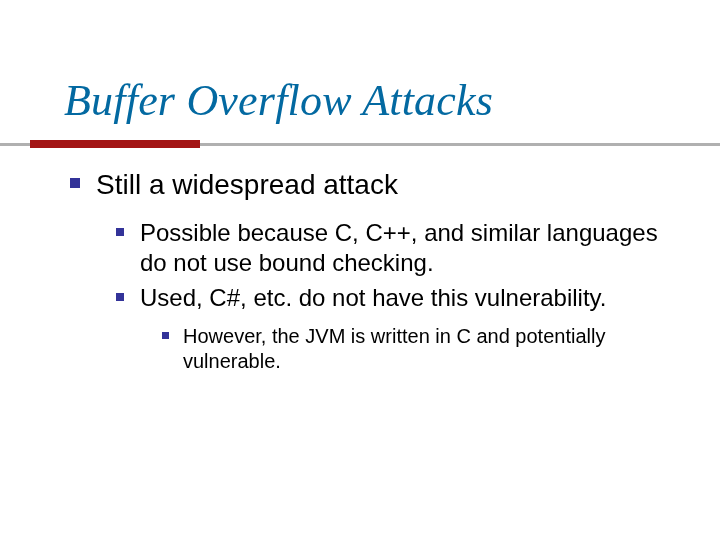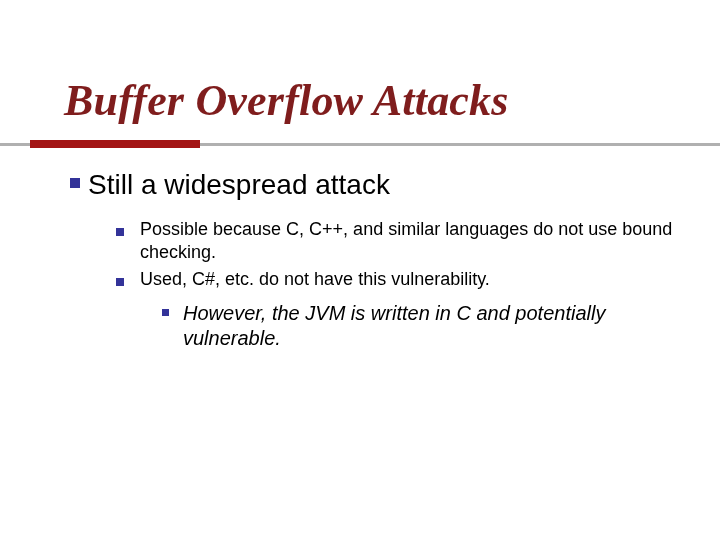--- a/index.html
+++ b/index.html
@@ -22,23 +22,22 @@
     position: absolute;
     left: 64px;
     top: 78px;
     right: 40px;
   }
   .title {
     font-family: "Times New Roman", Times, serif;
     font-style: italic;
     font-size: 44px;
     line-height: 1.05;
-    color: #7f1d1d;
+    color: #0369a1;
     letter-spacing: 0.2px;
-    font-weight: bold;
   }
   .underline {
     position: absolute;
     left: 0;
     top: 140px;
     width: 720px;
     height: 8px;
   }
   .underline .grey {
     position: absolute;
@@ -84,39 +83,38 @@
     height: 7px;
     background: #333399;
     flex: 0 0 auto;
     margin-top: 8px;
   }
   .l1 {
     font-size: 28px;
     line-height: 1.2;
     margin-bottom: 16px;
   }
-  .l1 .txt { margin-left: 8px; }
+  .l1 .txt { margin-left: 16px; }
   .l2-group {
     margin-left: 46px;
   }
   .l2 {
-    font-size: 18px;
+    font-size: 24px;
     line-height: 1.28;
     margin-bottom: 4px;
   }
   .l2 .txt { margin-left: 16px; }
   .l3-group {
     margin-left: 46px;
     margin-top: 10px;
     margin-bottom: 14px;
   }
   .l3 {
     font-size: 20px;
     line-height: 1.28;
-    font-style: italic;
   }
   .l3 .txt { margin-left: 14px; }
 </style>
 </head>
 <body>
 
 <div class="slide">
 
   <div class="title-wrap">
     <div class="title">Buffer Overflow Attacks</div>

